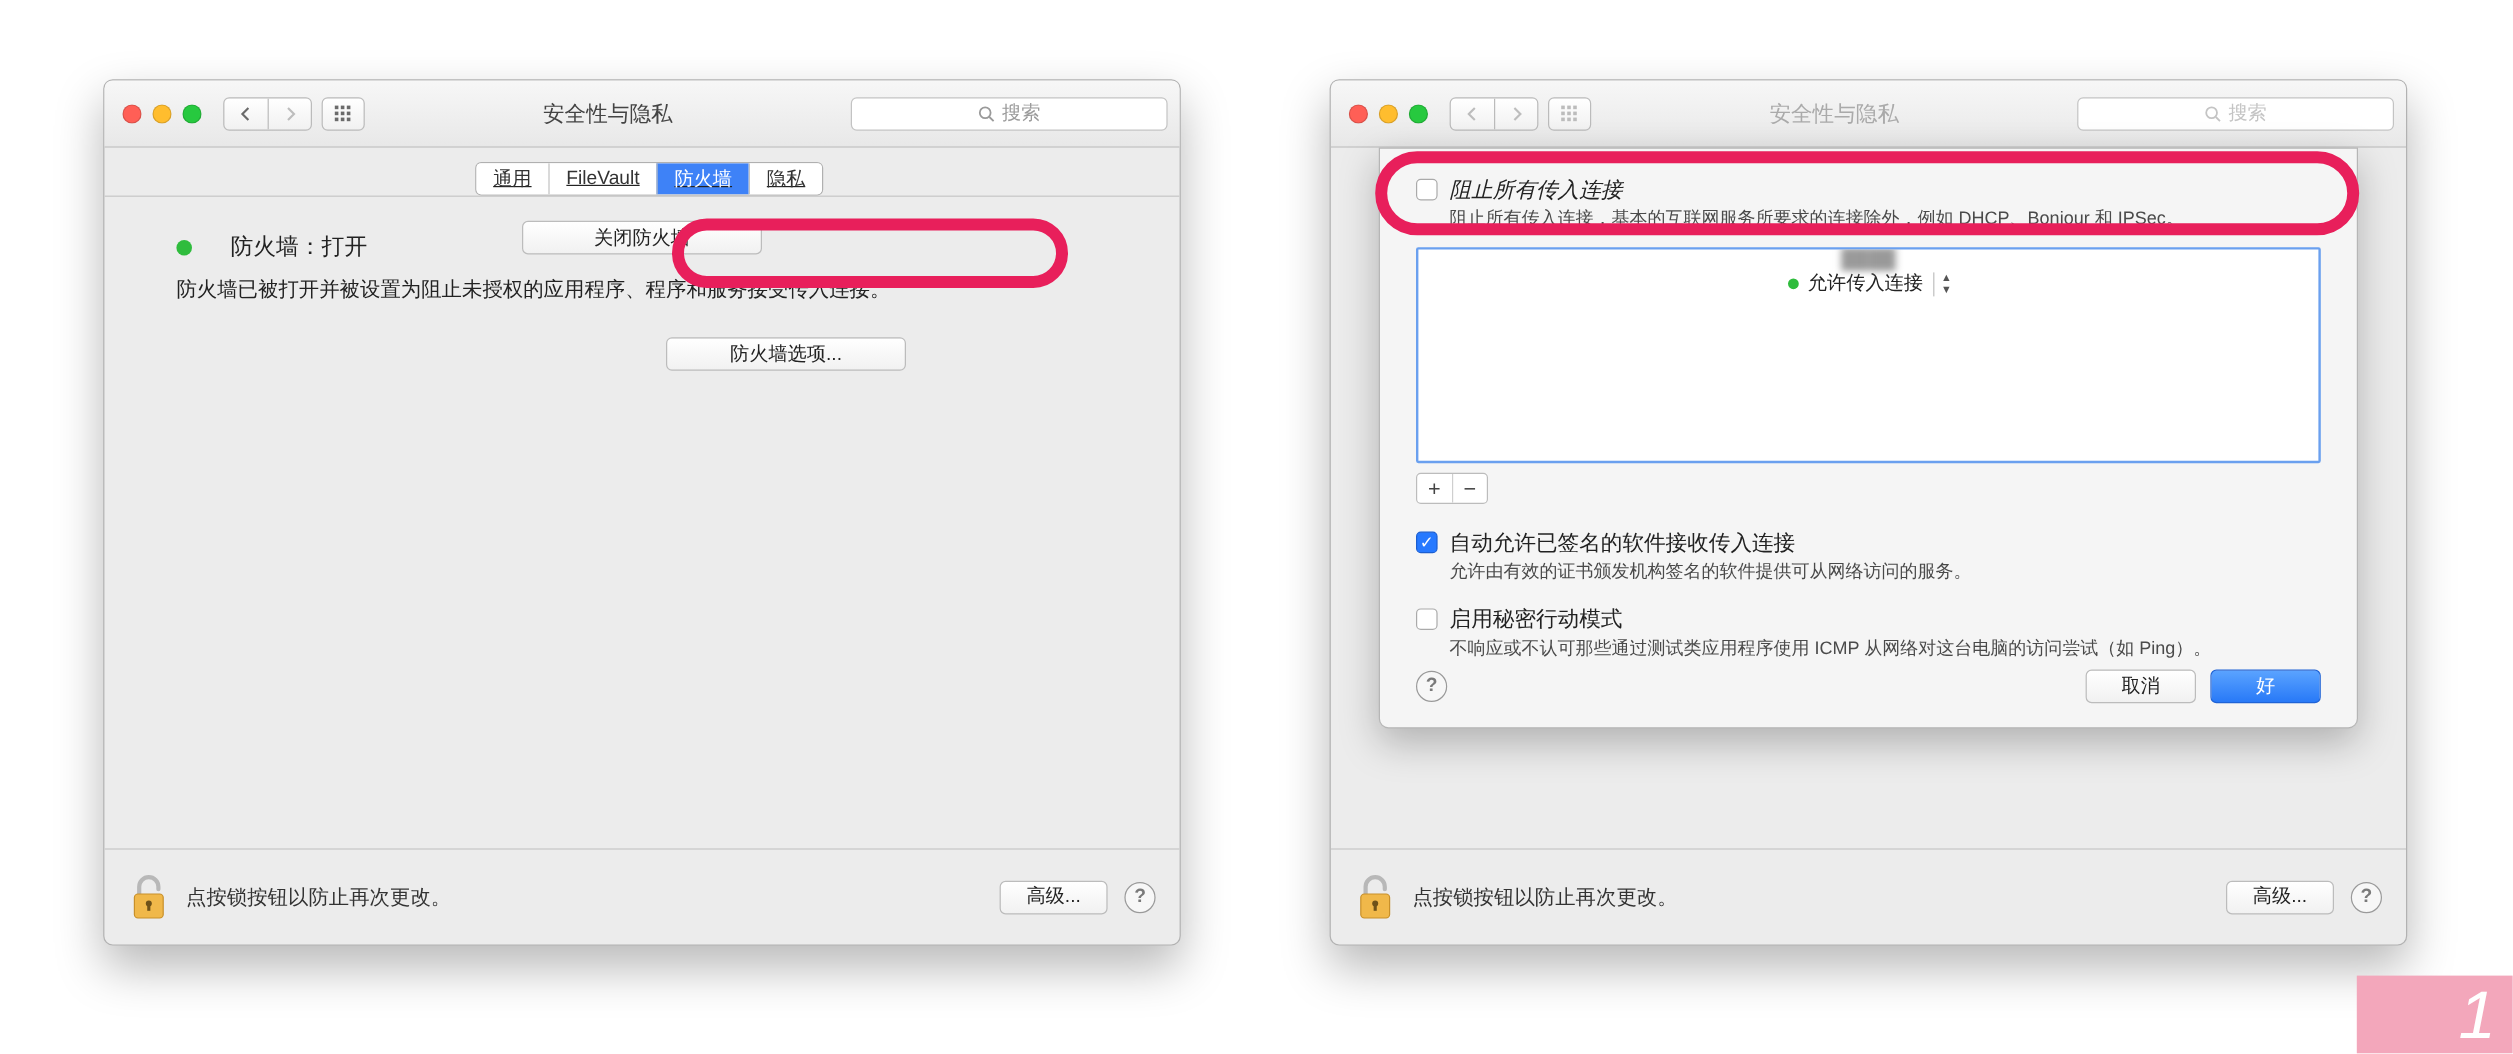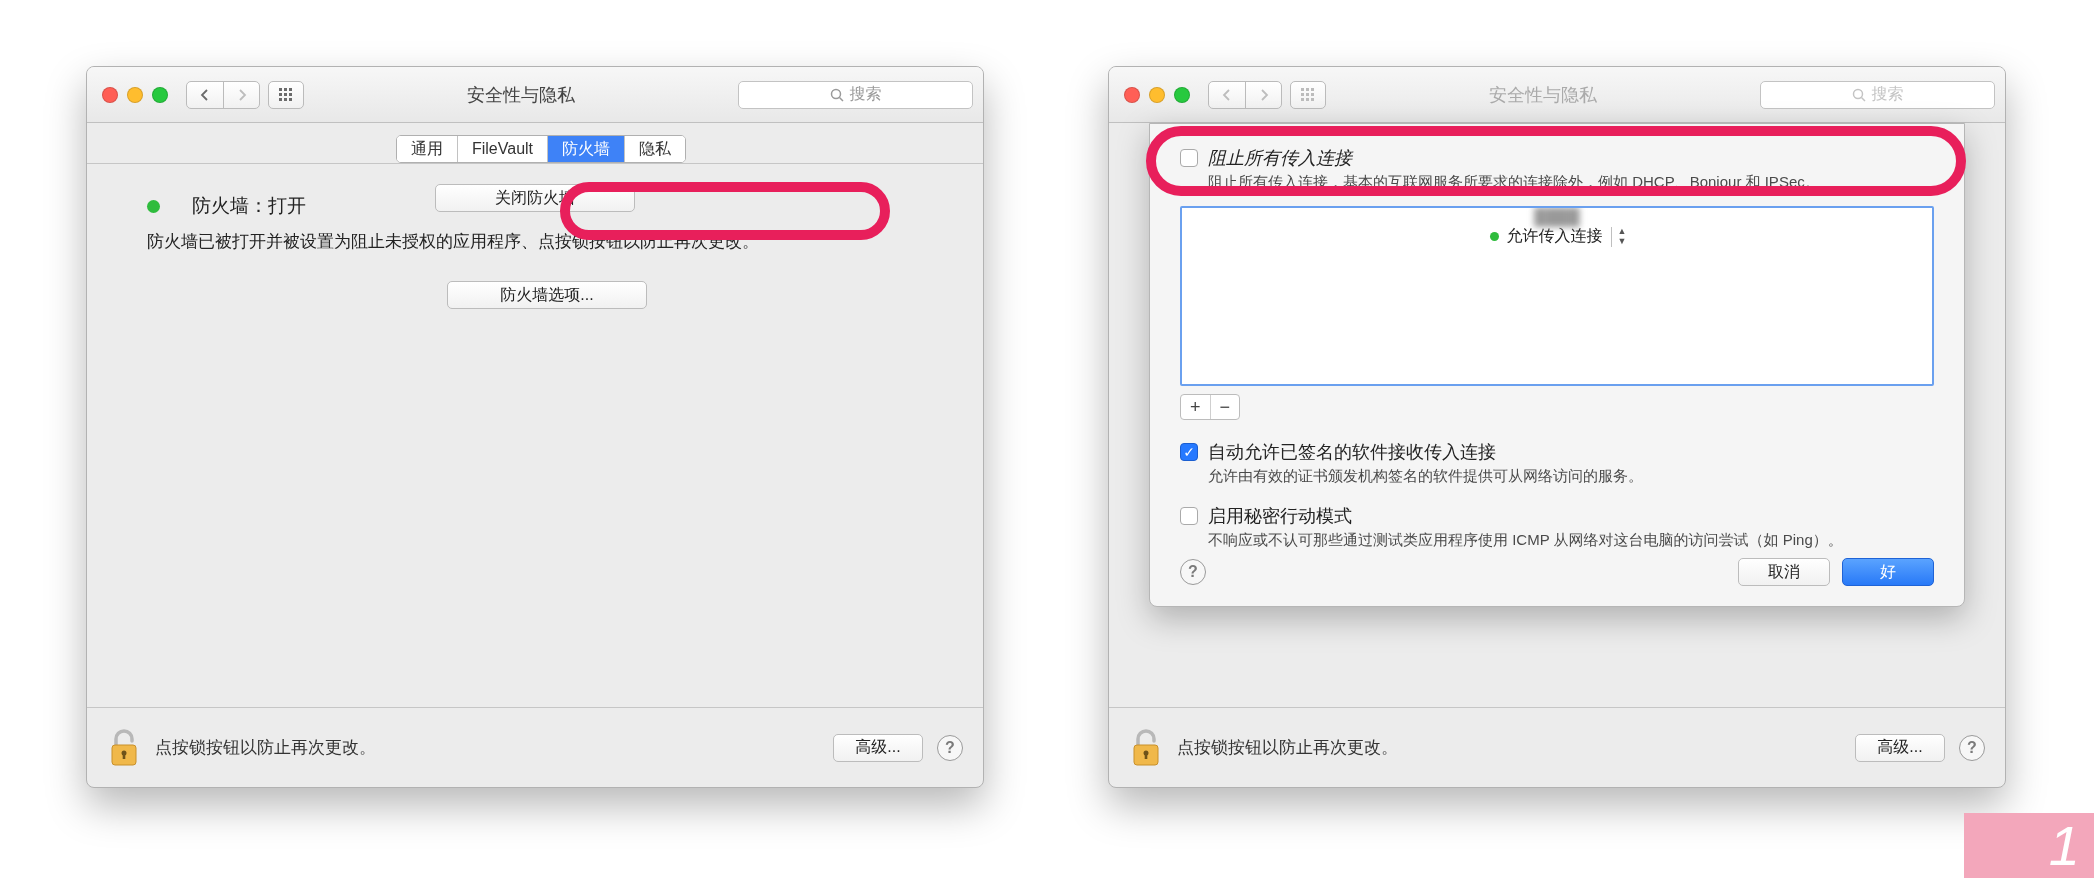--- a/index.html
+++ b/index.html
@@ -88,39 +88,40 @@
   }
 
   .win-title {
     flex:1;
     text-align:center;
     font-size:18px;
     color:#444;
   }
 
   .searchbox {
-    width:235px; height:28px;
+    width:264px; height:28px;
     border:1px solid #c3c3c3;
     border-radius:5px;
     background:#fff;
     display:flex;
     align-items:center;
     justify-content:center;
     color:#9a9a9a;
     gap:6px;
     font-size:16px;
     padding:0 8px;
   }
 
   
   .tabs-row {
     display:flex;
     justify-content:center;
     padding:12px 0 0 12px;
     border-bottom:1px solid #c6c6c6;
+    text-decoration:underline;
   }
   .tabs {
     display:flex;
     border:1px solid #b0b0b0;
     border-radius:5px;
     overflow:hidden;
     height:28px;
     background:#fff;
   }
   .tab {
@@ -142,21 +143,21 @@
     position:absolute;
     left:0; right:0; top:100px; bottom:80px;
     padding:26px 60px 0 60px;
   }
 
   .status-line { display:flex; align-items:center; gap:32px; font-size:19px; }
   .status-dot { width:13px; height:13px; border-radius:50%; background:#2fbc3d; }
   .status-desc { margin-top:18px; font-size:17px; color:#222; }
 
   .push-btn-row { display:flex; justify-content:center; margin-top:-35px; }
-  .push-btn-row.second { margin-top:28px; margin-right:60px; justify-content:flex-start; padding-left:300px;}
+  .push-btn-row.second { margin-top:28px; margin-right:60px; justify-content:center; padding-left:300px;}
   .mac-btn {
     min-width:200px;
     height:28px;
     border:1px solid #bcbcbc;
     border-radius:5px;
     background:var(--button-bg);
     font-size:16px;
     color:#222;
     display:flex; align-items:center; justify-content:center;
     cursor:pointer;
@@ -350,21 +351,21 @@
     </div>
 
     <div class="content">
       <div class="status-line">
         <div class="status-dot"></div>
         <div style="font-weight:500">防火墙：打开</div>
       </div>
       <div class="push-btn-row">
         <div class="mac-btn">关闭防火墙</div>
       </div>
-      <div class="status-desc">防火墙已被打开并被设置为阻止未授权的应用程序、点按锁按钮以防止再次更改。</div>
+      <div class="status-desc">防火墙已被打开并被设置为阻止未授权的应用程序、程序和服务接受传入连接。</div>
       <div class="push-btn-row second">
         <div class="mac-btn">防火墙选项...</div>
       </div>
     </div>
 
     <div class="bottom-bar">
       <svg class="lock-svg" viewBox="0 0 34 42">
         <path d="M9 18 V12 a8 8 0 0 1 16 0 V14" fill="none" stroke="#b8b8b8" stroke-width="3.5" stroke-linecap="round"></path>
         <rect x="5" y="18" width="24" height="20" rx="3" fill="#f0b84a" stroke="#c8902a"></rect>
         <circle cx="17" cy="26" r="2.5" fill="#6e5219"></circle>

